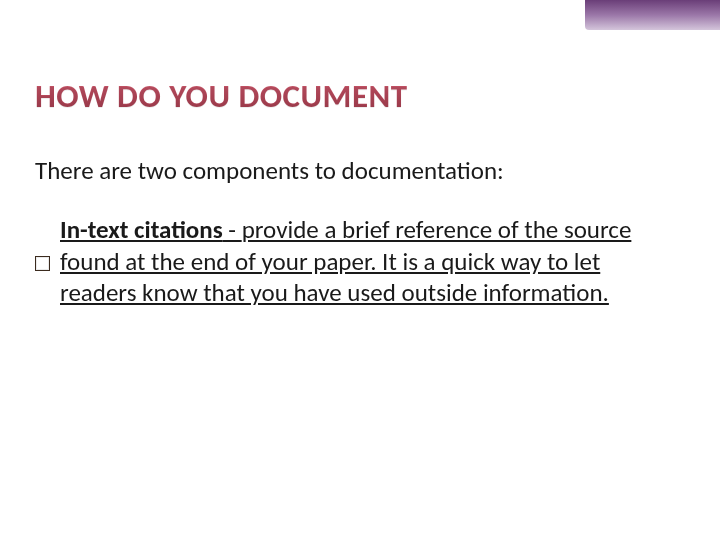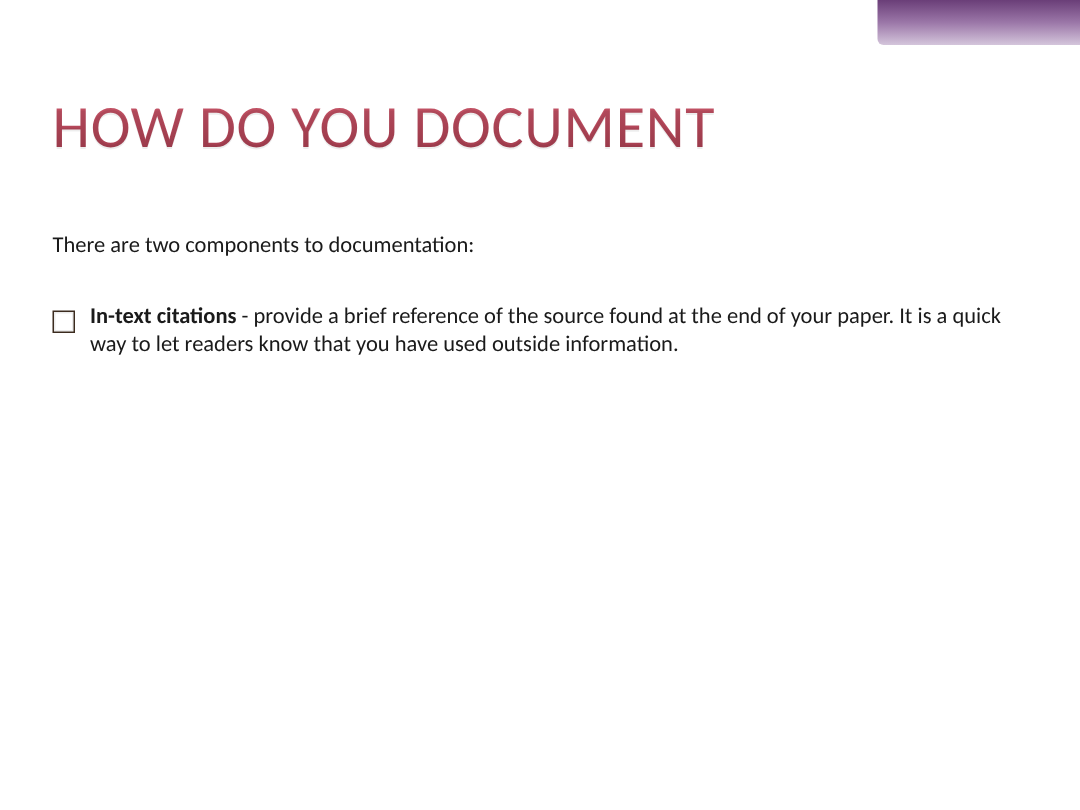--- a/index.html
+++ b/index.html
@@ -15,47 +15,48 @@
       position: absolute;
       top: 0;
       right: 0;
       width: 135px;
       height: 30px;
       background: linear-gradient(180deg, #6a3e78 0%, #9b77a8 50%, #d4c5db 100%);
       border-bottom-left-radius: 4px;
     }
     .title {
       position: absolute;
-      top: 60px;
+      top: 76px;
       left: 35px;
-      font-size: 40px;
-      font-weight: 400;
+      font-size: 33px;
+      font-weight: 700;
       letter-spacing: 0.5px;
       background: linear-gradient(180deg, #cb5a6c 0%, #b5475a 50%, #9c3a4a 100%);
       -webkit-background-clip: text;
       background-clip: text;
       color: transparent;
       text-shadow: 0 1px 0 rgba(0,0,0,0.07);
     }
     .body {
       position: absolute;
       top: 155px;
       left: 35px;
       right: 35px;
-      font-size: 15px;
+      font-size: 25px;
       line-height: 1.25;
       color: #1a1a1a;
     }
     .intro {
       margin-bottom: 28px;
     }
     .bullet-item {
       display: flex;
-      align-items: flex-start;
+      align-items: center;
       margin-bottom: 26px;
+      text-decoration: underline;
     }
     .checkbox {
       flex: 0 0 auto;
       width: 15px;
       height: 15px;
       border: 1.5px solid #3b2b1e;
       margin-top: 5px;
       margin-right: 10px;
       box-shadow: inset 0 0 0 1px rgba(0,0,0,0.08);
     }

